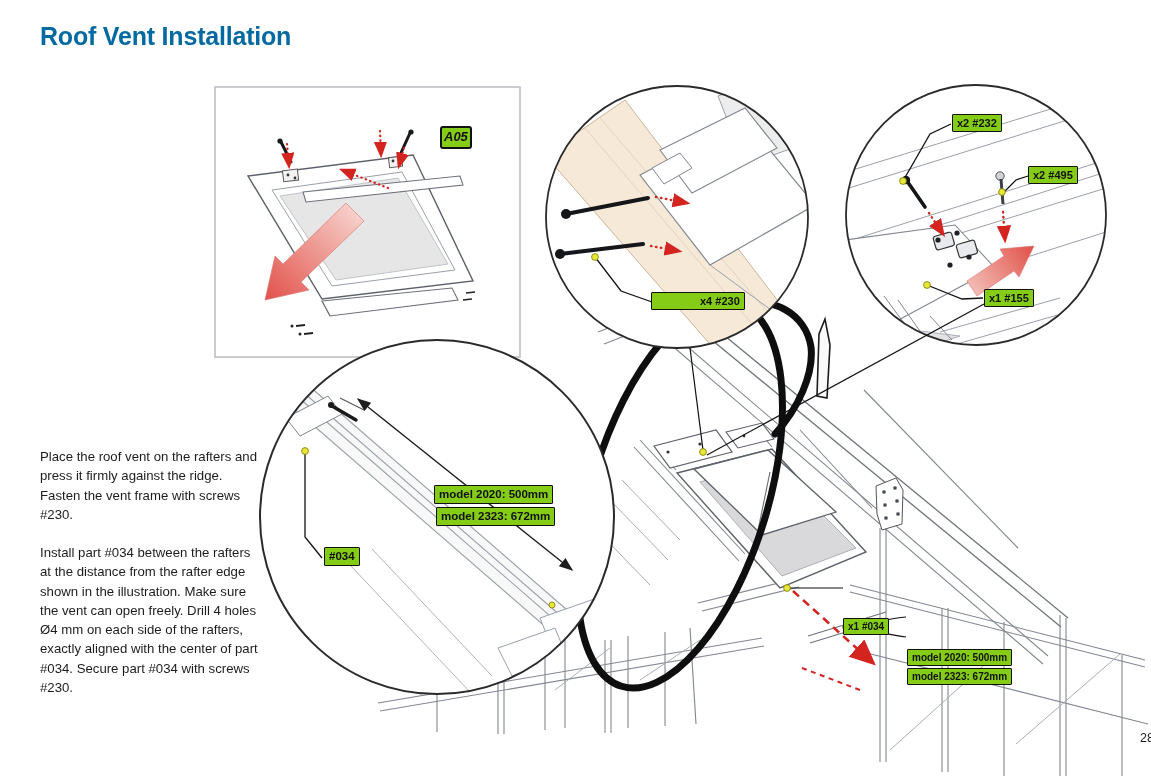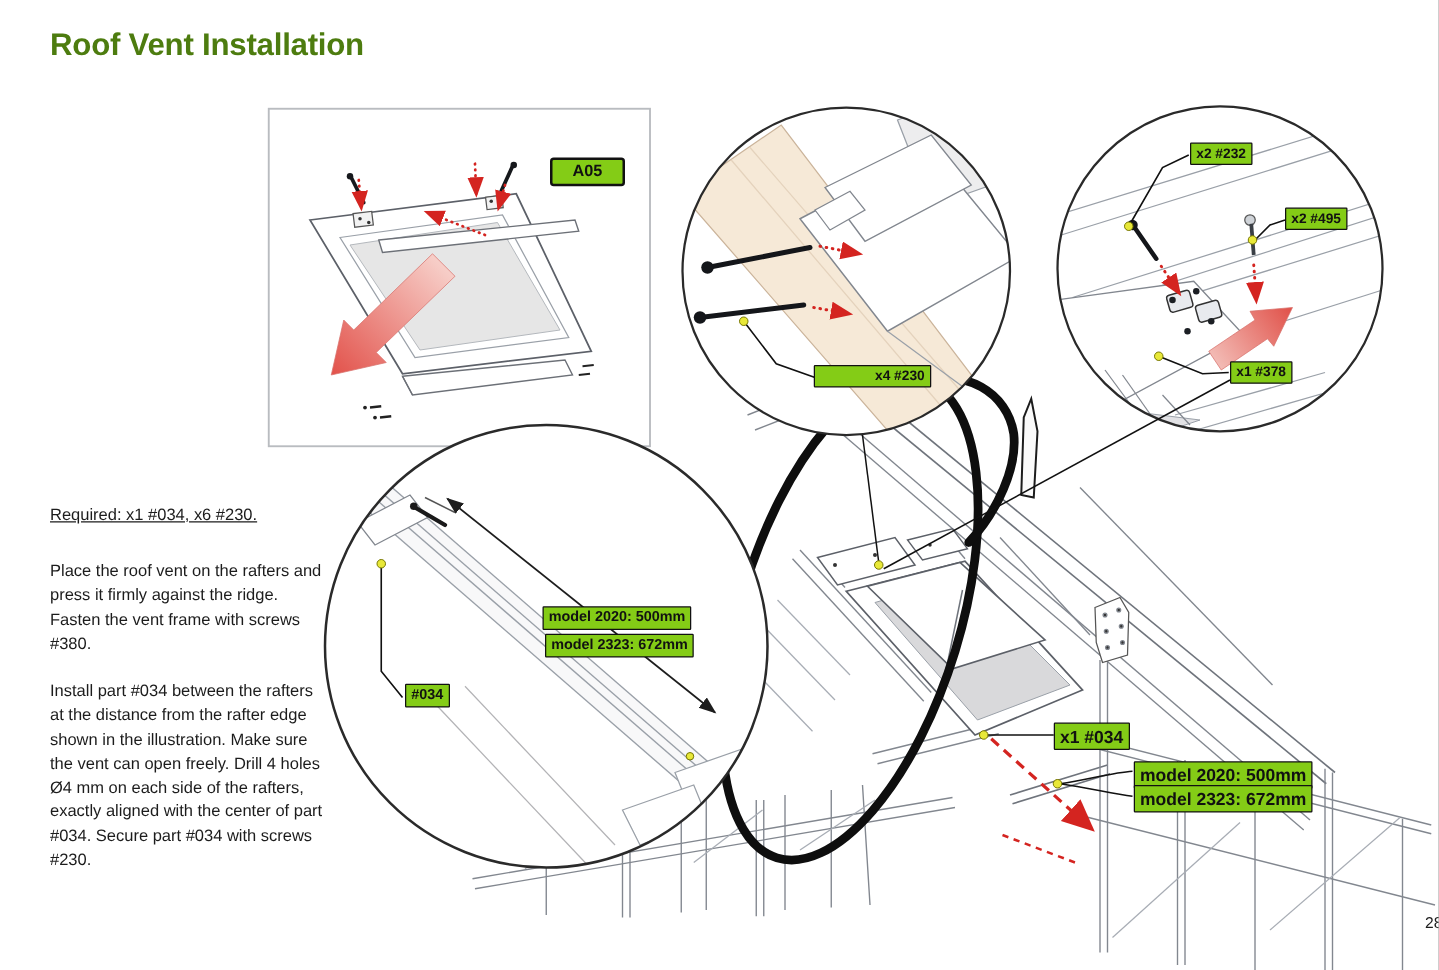--- a/index.html
+++ b/index.html
@@ -3,46 +3,45 @@
 <meta charset="utf-8">
 <style>
   html,body{margin:0;padding:0;background:#888;}
   .page{
     position:relative;width:1151px;height:776px;margin:0 auto;
     background:#ffffff;overflow:hidden;
     font-family:"Liberation Sans",sans-serif;color:#1c1c1c;
   }
   .title{
     position:absolute;left:40px;top:22px;
-    font-size:25px;font-weight:700;color:#4d7c0f;letter-spacing:-0.2px;
+    font-size:25px;font-weight:700;color:#0369a1;letter-spacing:-0.2px;
   }
   .copy{position:absolute;left:40px;width:219px;font-size:13.2px;line-height:19.3px;}
   .required{top:402px;text-decoration:underline;}
   .para1{top:447px;}
   .para2{top:543px;}
   .pageno{position:absolute;left:1106px;top:731px;font-size:12.5px;margin-left:34px;}
   .fig{position:absolute;left:0;top:0;}
   .callout{
     position:absolute;background:#84cc16;border:1.5px solid #111;border-radius:1px;
     font-size:11px;font-weight:600;line-height:1.3;padding:1px 4px;color:#111;
     white-space:nowrap;z-index:5;
   }
   .callout.lg{font-size:11.5px;}
-  .callout.sm{font-size:14px;}
-  .callout.a05{font-size:13px;font-weight:700;border-width:2px;border-radius:3px;padding:1px 16px;}
+  .callout.sm{font-size:10px;margin-top:40px;}
+  .callout.a05{font-size:13px;font-weight:700;border-width:2px;border-radius:3px;padding:1px 2px;font-style:italic;}
 </style>
 </head>
 <body>
 
 <div class="page">
 
   <div class="title">Roof Vent Installation</div>
 
-  <div class="copy required">Required: x1 #034, x6 #230.</div>
-  <div class="copy para1">Place the roof vent on the rafters and press it firmly against the ridge. Fasten the vent frame with screws #380.</div>
+  <div class="copy para1">Place the roof vent on the rafters and press it firmly against the ridge. Fasten the vent frame with screws #230.</div>
   <div class="copy para2">Install part #034 between the rafters at the distance from the rafter edge shown in the illustration. Make sure the vent can open freely. Drill 4 holes Ø4 mm on each side of the rafters, exactly aligned with the center of part #034. Secure part #034 with screws #230.</div>
 
   <svg class="fig" width="1151" height="776" viewBox="0 0 1151 776">
     <defs>
       <marker id="mRed" orient="auto" markerWidth="9" markerHeight="8" refX="6" refY="3">
         <path d="M0,0 L7.5,3 L0,6 Z" fill="#d42420"></path>
       </marker>
       <marker id="mRedBig" orient="auto" markerWidth="12" markerHeight="11" refX="8" refY="4.5">
         <path d="M0,0 L10,4.5 L0,9 Z" fill="#d42420"></path>
       </marker>
@@ -346,21 +345,21 @@
   </svg>
 
   <div class="callout a05" style="left:440px;top:126px;">A05</div>
 
   <div class="callout" style="left:651px;top:292px;padding-left:48px;">x4 #230</div>
 
   <div class="callout" style="left:952px;top:114px;">x2 #232</div>
 
   <div class="callout" style="left:1028px;top:166px;">x2 #495</div>
 
-  <div class="callout" style="left:984px;top:289px;">x1 #378</div>
+  <div class="callout" style="left:984px;top:289px;">x1 #155</div>
 
   <div class="callout lg" style="left:324px;top:547px;">#034</div>
 
   <div class="callout lg" style="left:434px;top:485px;">model 2020: 500mm</div>
 
   <div class="callout lg" style="left:436px;top:507px;">model 2323: 672mm</div>
 
   <div class="callout sm" style="left:843px;top:578px;">x1 #034</div>
 
   <div class="callout sm" style="left:907px;top:609px;">model 2020: 500mm</div>

